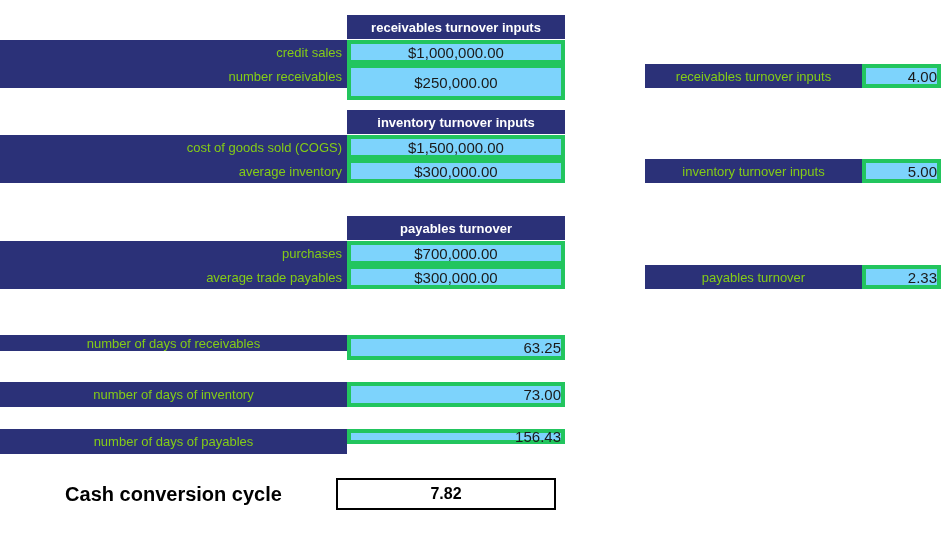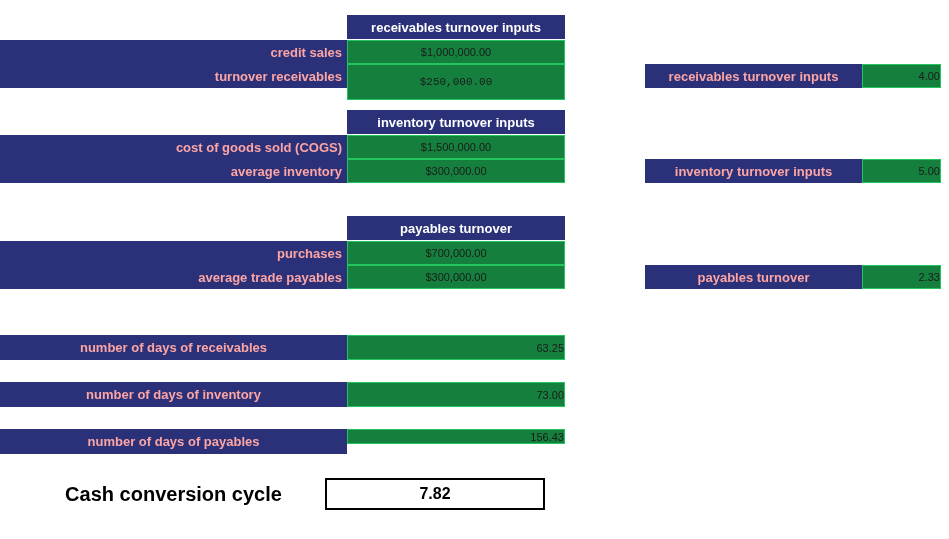--- a/index.html
+++ b/index.html
@@ -21,35 +21,35 @@
     height: 539px;
   }
   
   .blk {
     position: absolute;
     box-sizing: border-box;
   }
   
   .navy {
     background: #2B3178;
-    color: #fca5a5;
-    font-weight: bold;
+    color: #84cc16;
+    font-weight: normal;
     font-size: 13px;
     display: flex;
     align-items: center;
     box-sizing: border-box;
   }
   .navy.right { justify-content: flex-end; padding-right: 5px; }
   .navy.center { justify-content: center; }
   
   .valcell {
-    background: #15803d;
-    border: 1px solid #22c55e;
+    background: #7dd3fc;
+    border: 4px solid #22c55e;
     color: #1a1a1a;
-    font-size: 11px;
+    font-size: 15px;
     display: flex;
     align-items: center;
     box-sizing: border-box;
   }
   .valcell.center { justify-content: center; }
   .valcell.right  { justify-content: flex-end; }
   
   .hdr {
     background: #2B3178;
     color: #ffffff;
@@ -86,22 +86,22 @@
 </head>
 <body>
 
 <div class="sheet">
 
   <div class="blk hdr" style="left:347px; top:15px; width:218px; height:24px;">receivables turnover inputs</div>
 
   <div class="blk navy right" style="left:0px; top:40px; width:347px; height:24px;">credit sales</div>
   <div class="blk valcell center" style="left:347px; top:40px; width:218px; height:24px;">$1,000,000.00</div>
 
-  <div class="blk navy right" style="left:0px; top:64px; width:347px; height:24px;">turnover receivables</div>
-  <div class="blk valcell center" style="left:347px; top:64px; width:218px; height:36px;font-family:Liberation Mono, monospace;">$250,000.00</div>
+  <div class="blk navy right" style="left:0px; top:64px; width:347px; height:24px;">number receivables</div>
+  <div class="blk valcell center" style="left:347px; top:64px; width:218px; height:36px;">$250,000.00</div>
 
   <div class="blk hdr" style="left:347px; top:110px; width:218px; height:24px;">inventory turnover inputs</div>
 
   <div class="blk navy right" style="left:0px; top:135px; width:347px; height:24px;">cost of goods sold (COGS)</div>
   <div class="blk valcell center" style="left:347px; top:135px; width:218px; height:24px;">$1,500,000.00</div>
 
   <div class="blk navy right" style="left:0px; top:159px; width:347px; height:24px;">average inventory</div>
   <div class="blk valcell center" style="left:347px; top:159px; width:218px; height:24px;">$300,000.00</div>
 
   <div class="blk hdr" style="left:347px; top:216px; width:218px; height:24px;">payables turnover</div>
@@ -114,25 +114,25 @@
 
   <div class="blk navy center" style="left:645px; top:64px; width:217px; height:24px;">receivables turnover inputs</div>
   <div class="blk valcell right" style="left:862px; top:64px; width:79px; height:24px;">4.00</div>
 
   <div class="blk navy center" style="left:645px; top:159px; width:217px; height:24px;">inventory turnover inputs</div>
   <div class="blk valcell right" style="left:862px; top:159px; width:79px; height:24px;">5.00</div>
 
   <div class="blk navy center" style="left:645px; top:265px; width:217px; height:24px;">payables turnover</div>
   <div class="blk valcell right" style="left:862px; top:265px; width:79px; height:24px;">2.33</div>
 
-  <div class="blk navy center" style="left:0px; top:335px; width:347px; height:25px;">number of days of receivables</div>
+  <div class="blk navy center" style="left:0px; top:335px; width:347px; height:16px;">number of days of receivables</div>
   <div class="blk valcell right" style="left:347px; top:335px; width:218px; height:25px;">63.25</div>
 
   <div class="blk navy center" style="left:0px; top:382px; width:347px; height:25px;">number of days of inventory</div>
   <div class="blk valcell right" style="left:347px; top:382px; width:218px; height:25px;">73.00</div>
 
   <div class="blk navy center" style="left:0px; top:429px; width:347px; height:25px;">number of days of payables</div>
   <div class="blk valcell right" style="left:347px; top:429px; width:218px; height:15px;">156.43</div>
 
   <div class="blk plain" style="left:0px; top:478px; width:347px; height:32px;">Cash conversion cycle</div>
-  <div class="blk resultbox" style="left:325px; top:478px; width:220px; height:32px;text-align:right;">7.82</div>
+  <div class="blk resultbox" style="left:336px; top:478px; width:220px; height:32px;text-align:right;">7.82</div>
 
 </div>
 
 </body></html>

